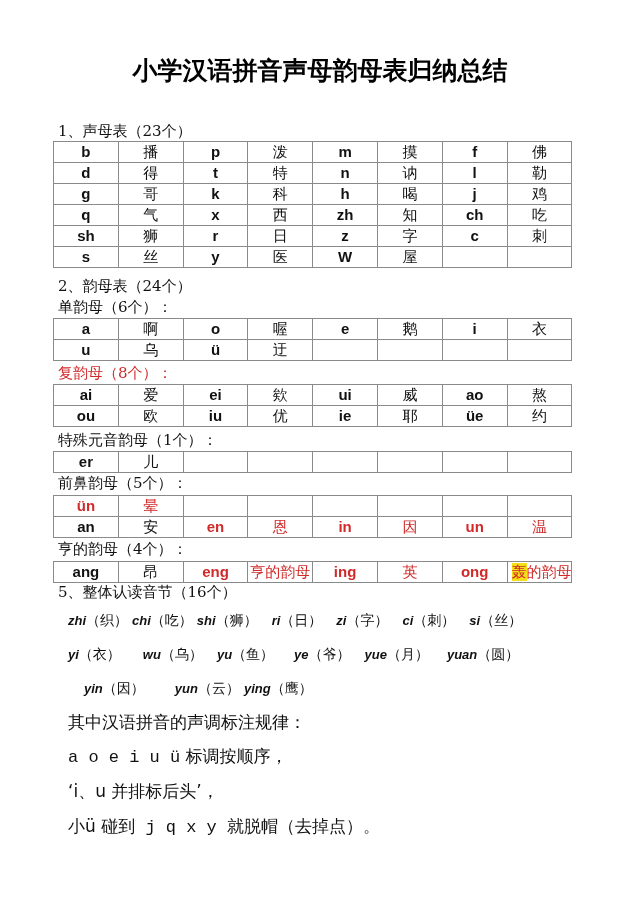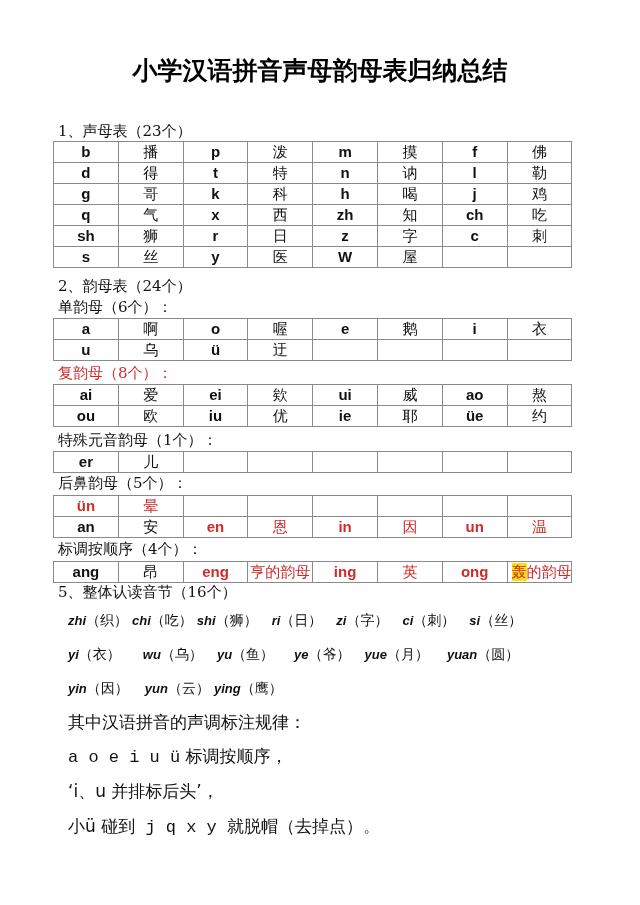--- a/index.html
+++ b/index.html
@@ -165,21 +165,21 @@
         <td class="py"></td>
         <td class="hz"></td>
         <td class="py"></td>
         <td class="hz"></td>
         <td class="py"></td>
         <td class="hz"></td>
       </tr>
     </tbody>
 </table>
 
-<div class="heading" style="top:474px;">后鼻韵母（5个）：</div>
+<div class="heading" style="top:474px;">前鼻韵母（5个）：</div>
 <table class="grid" style="top:495px;">
   <colgroup>
       <col span="8" style="width:64.8px">
     </colgroup>
   <tbody id="t-qianbi">
       <tr>
         <td class="py" style="color: rgb(208, 42, 42);">ün</td>
         <td class="hz" style="color: rgb(208, 42, 42);">晕</td>
         <td class="py"></td>
         <td class="hz"></td>
@@ -194,21 +194,21 @@
         <td class="py" style="color: rgb(208, 42, 42);">en</td>
         <td class="hz" style="color: rgb(208, 42, 42);">恩</td>
         <td class="py" style="color: rgb(208, 42, 42);">in</td>
         <td class="hz" style="color: rgb(208, 42, 42);">因</td>
         <td class="py" style="color: rgb(208, 42, 42);">un</td>
         <td class="hz" style="color: rgb(208, 42, 42);">温</td>
       </tr>
     </tbody>
 </table>
 
-<div class="heading" style="top:540px;">标调按顺序（4个）：</div>
+<div class="heading" style="top:540px;">亨的韵母（4个）：</div>
 <table class="grid" style="top:561px;">
   <colgroup>
       <col span="8" style="width:64.8px">
     </colgroup>
   <tbody id="t-houbi">
       <tr>
         <td class="py">ang</td>
         <td class="hz">昂</td>
         <td class="py" style="color: rgb(208, 42, 42);">eng</td>
         <td class="note" style="color: rgb(208, 42, 42); margin-left: 24px;">亨的韵母</td>
@@ -216,18 +216,18 @@
         <td class="hz" style="color: rgb(208, 42, 42);">英</td>
         <td class="py" style="color: rgb(208, 42, 42);">ong</td>
         <td class="note" style="color: rgb(208, 42, 42); text-align: left; padding-left: 4px;"><span class="hl">轰</span><span>的韵母</span></td>
       </tr>
     </tbody>
 </table>
 
 <div class="heading" style="top:583px;">5、整体认读音节（16个）</div>
 <div class="syl-row" style="top:612px;" id="syl-0"><span class="syl" style="margin-left: 0px;"><span class="p">zhi</span><span class="h">（织）</span></span><span class="syl" style="margin-left: 4px;"><span class="p">chi</span><span class="h">（吃）</span></span><span class="syl" style="margin-left: 4px;"><span class="p">shi</span><span class="h">（狮）</span></span><span class="syl" style="margin-left: 14px;"><span class="p">ri</span><span class="h">（日）</span></span><span class="syl" style="margin-left: 14px;"><span class="p">zi</span><span class="h">（字）</span></span><span class="syl" style="margin-left: 14px;"><span class="p">ci</span><span class="h">（刺）</span></span><span class="syl" style="margin-left: 14px;"><span class="p">si</span><span class="h">（丝）</span></span></div>
 <div class="syl-row" style="top:646px;" id="syl-1"><span class="syl" style="margin-left: 0px;"><span class="p">yi</span><span class="h">（衣）</span></span><span class="syl" style="margin-left: 22px;"><span class="p">wu</span><span class="h">（乌）</span></span><span class="syl" style="margin-left: 14px;"><span class="p">yu</span><span class="h">（鱼）</span></span><span class="syl" style="margin-left: 20px;"><span class="p">ye</span><span class="h">（爷）</span></span><span class="syl" style="margin-left: 14px;"><span class="p">yue</span><span class="h">（月）</span></span><span class="syl" style="margin-left: 18px;"><span class="p">yuan</span><span class="h">（圆）</span></span></div>
-<div class="syl-row" style="top:680px;" id="syl-2"><span class="syl" style="margin-left: 0px;"><span class="p">yin</span><span class="h">（因）</span></span><span class="syl" style="margin-left: 16px;"><span class="p">yun</span><span class="h">（云）</span></span><span class="syl" style="margin-left: 4px;"><span class="p">ying</span><span class="h">（鹰）</span></span></div>
+<div class="syl-row" style="top:680px;" id="syl-2"><span class="syl" style="margin-left: 16px;"><span class="p">yin</span><span class="h">（因）</span></span><span class="syl" style="margin-left: 30px;"><span class="p">yun</span><span class="h">（云）</span></span><span class="syl" style="margin-left: 4px;"><span class="p">ying</span><span class="h">（鹰）</span></span></div>
 
 <div class="rule" style="top:711px;">其中汉语拼音的声调标注规律：</div>
 <div class="rule" style="top:745px;"><span class="mono">a o e i u ü</span><span> 标调按顺序，</span></div>
 <div class="rule" style="top:780px;">‘i、u 并排标后头’，</div>
 <div class="rule" style="top:815px;"><span>小ü 碰到</span><span class="mono"> j q x y </span><span>就脱帽（去掉点）。</span></div>
 
 </body></html>

